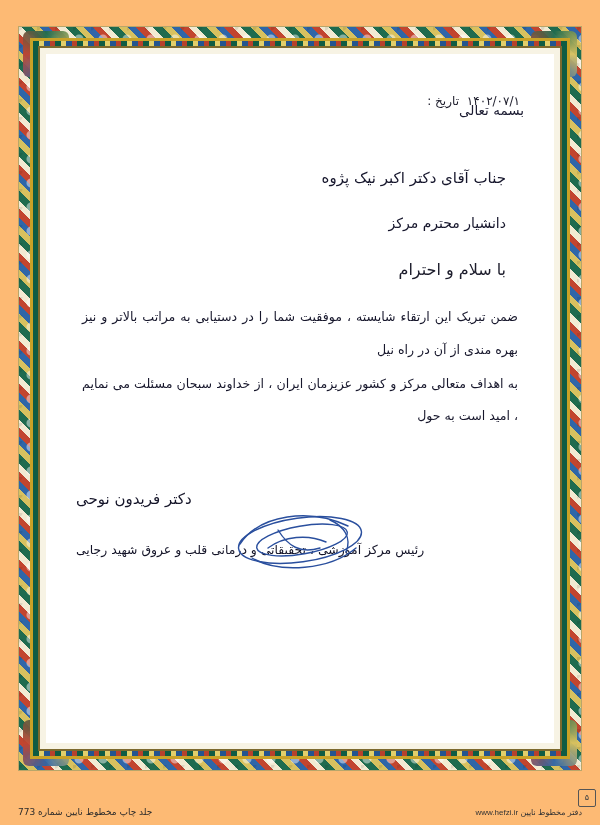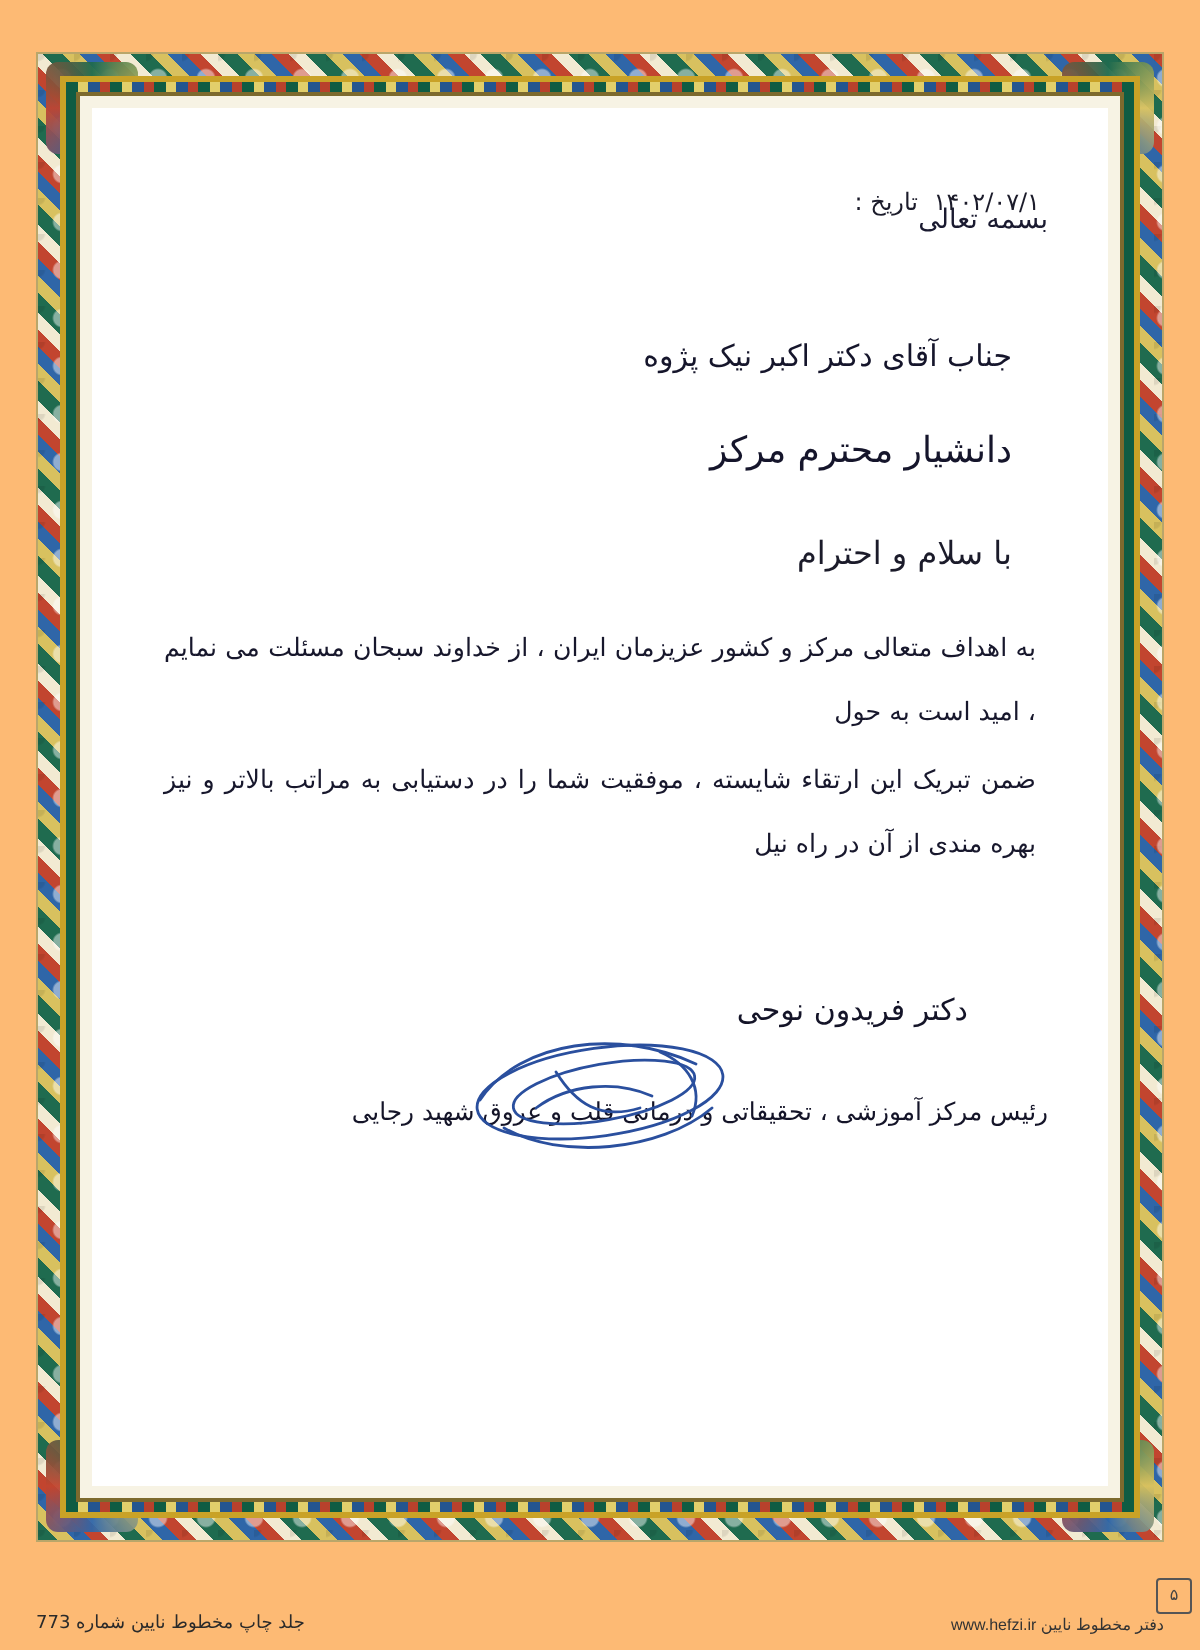--- a/index.html
+++ b/index.html
@@ -119,42 +119,42 @@
 
   .addressee {
     margin-top: 48px;
     font-size: 15px;
     line-height: 1.6;
     color: #15152b;
     padding-right: 18px;
   }
   .addressee .line2 {
     margin-top: 22px;
-    font-size: 18px;
+    font-size: 14px;
   }
   .salutation {
     margin-top: 26px;
     font-size: 16px;
     padding-right: 18px;
   }
 
   .paras {
     margin-top: 22px;
     font-size: 12.6px;
     line-height: 2.55;
     color: #17172c;
     text-align: justify;
     text-justify: inter-word;
     padding: 0 6px;
   }
   .paras p { margin: 0 0 2px 0; }
 
   .sign-block {
     margin-top: 58px;
-    text-align: right;
+    text-align: left;
     position: relative;
   }
   .sign-name {
     font-size: 15px;
     color: #141428;
     margin-right: 40px;
   }
   .sign-title {
     margin-top: 34px;
     font-size: 12.4px;
@@ -238,22 +238,22 @@
     <div class="basmala">بسمه تعالی</div>
 
     <div class="addressee">
       <div class="line1">جناب آقای دکتر اکبر نیک پژوه</div>
       <div class="line2">دانشیار محترم مرکز</div>
     </div>
 
     <div class="salutation">با سلام و احترام</div>
 
     <div class="paras">
+      <p>ضمن تبریک این ارتقاء شایسته ، موفقیت شما را در دستیابی به مراتب بالاتر و نیز بهره مندی از آن در راه نیل</p>
       <p>به اهداف متعالی مرکز و کشور عزیزمان ایران ، از خداوند سبحان مسئلت می نمایم ، امید است به حول</p>
-      <p>ضمن تبریک این ارتقاء شایسته ، موفقیت شما را در دستیابی به مراتب بالاتر و نیز بهره مندی از آن در راه نیل</p>
     </div>
 
     <div class="sign-block">
       <div class="sign-name">دکتر فریدون نوحی</div>
 
       <svg class="signature-svg" viewBox="0 0 240 86">
         <g fill="none" stroke="#2a4f9e" stroke-width="1.4" stroke-linecap="round">
           <ellipse cx="120" cy="44" rx="62" ry="22" transform="rotate(-8 120 44)"></ellipse>
           <ellipse cx="122" cy="44" rx="46" ry="14" transform="rotate(-10 122 44)"></ellipse>
           <path d="M60 48 C 80 18, 130 12, 168 30"></path>

